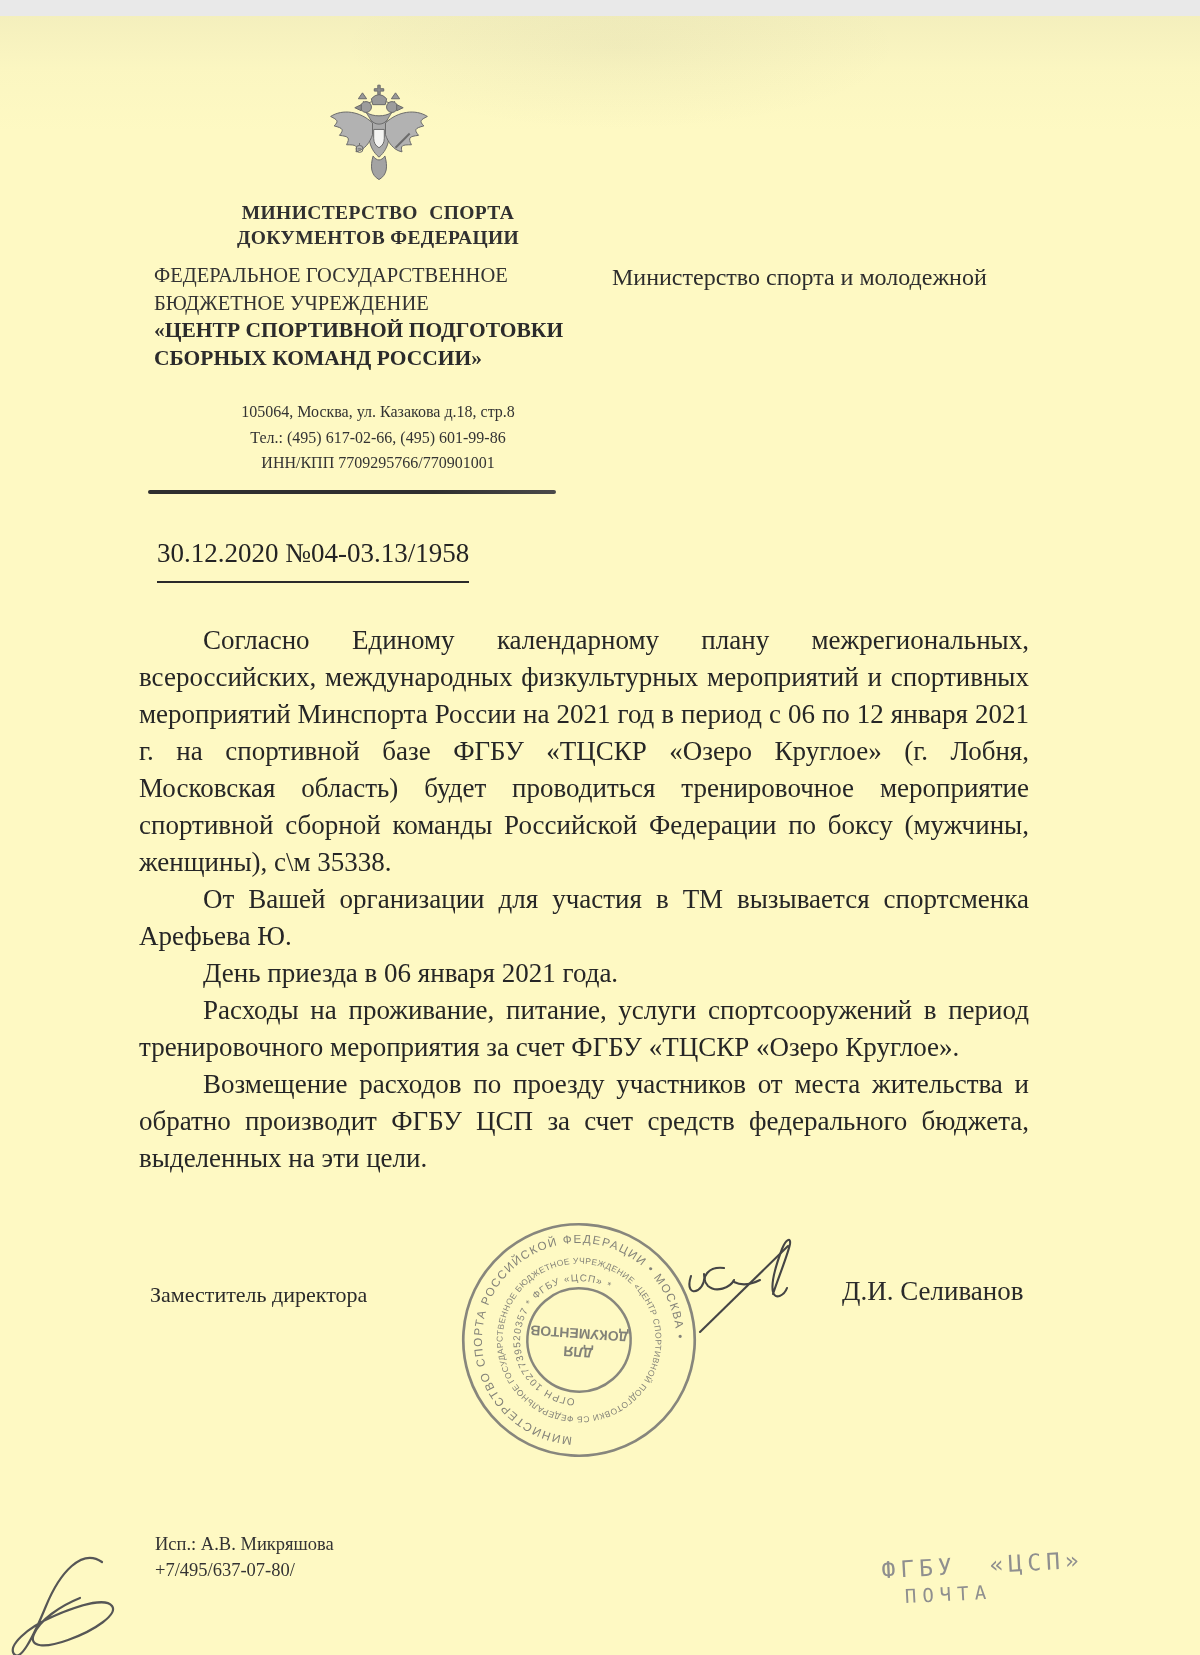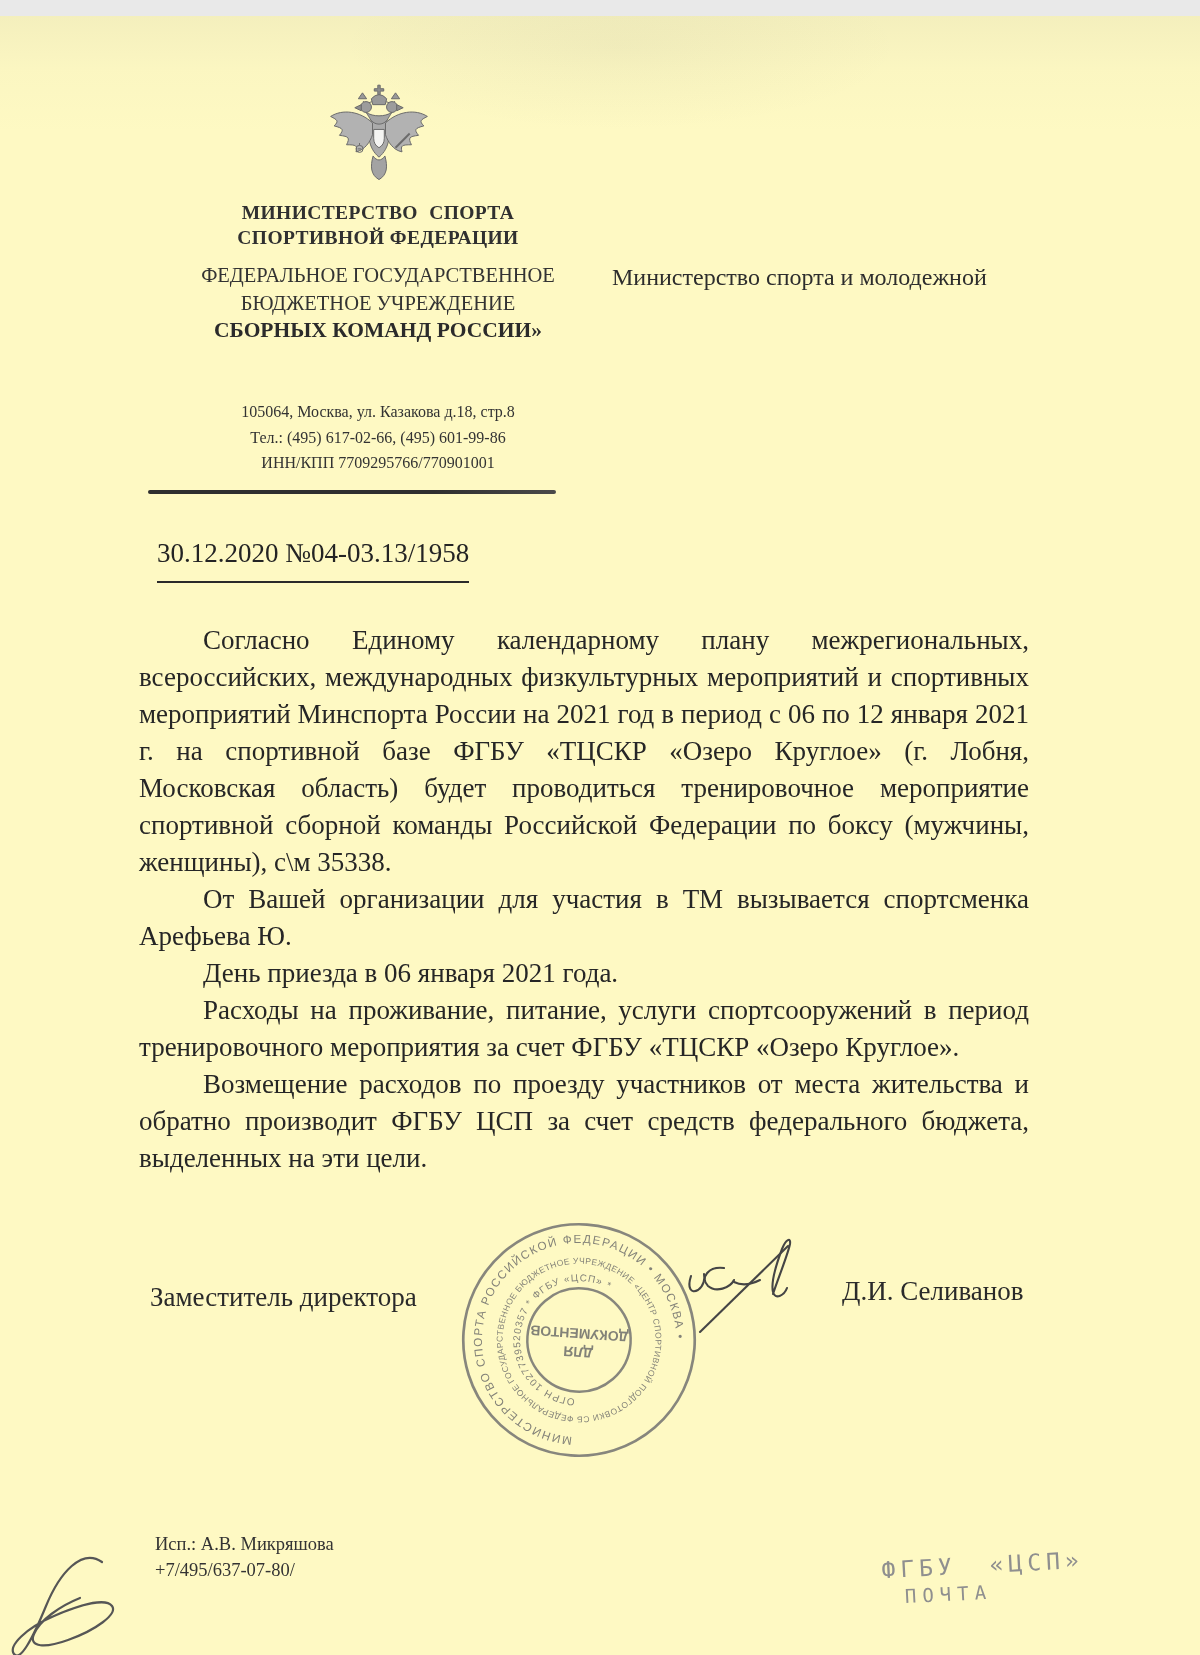--- a/index.html
+++ b/index.html
@@ -22,22 +22,22 @@
 
   
   .eagle{left:320px;top:68px;width:118px;height:118px;}
   .lh-ministry{
     left:197px;top:184px;width:362px;
     text-align:center;font-weight:bold;font-size:19.5px;line-height:25px;
     letter-spacing:0.4px;color:#303030;
   }
   .lh-ministry .sp{word-spacing:6px;}
   .lh-org{
-    left:147px;top:246px;width:462px;
-    text-align:center;font-size:20.5px;line-height:27.5px;color:#333;
+    left:154px;top:246px;width:462px;
+    font-size:20.5px;line-height:27.5px;color:#333;
   }
   .lh-org .b{font-weight:bold;font-size:21.5px;color:#2b2b2b;}
   .lh-addr{
     left:147px;top:383px;width:462px;
     text-align:center;font-size:16px;line-height:25.5px;color:#333;
   }
   .divider{
     left:148px;top:474px;width:408px;height:4px;
     background:linear-gradient(90deg,#2f2f2f 70%,#4a4a4a);
     border-radius:2px;
@@ -54,21 +54,21 @@
 
   
   .letter-body{
     left:139px;top:606px;width:890px;
     font-size:27px;line-height:37px;color:#262626;
     text-align:justify;
   }
   .letter-body p{margin:0;text-indent:64px;}
 
   
-  .sig-title{left:150px;top:1266px;font-size:27px;color:#2a2a2a;}
+  .sig-title{left:150px;top:1266px;font-size:22px;color:#2a2a2a;}
   .sig-name{left:842px;top:1260px;font-size:27px;color:#2a2a2a;}
   .seal{left:455px;top:1200px;width:248px;height:248px;opacity:0.82;}
   .seal text{font-family:"Liberation Sans","DejaVu Sans",sans-serif;fill:#686868;}
   .autograph{left:678px;top:1214px;width:130px;height:110px;}
   .autograph path{fill:none;stroke:#454545;stroke-width:2.1;stroke-linecap:round;stroke-linejoin:round;}
 
   
   .executor{left:155px;top:1515px;font-size:18.5px;line-height:26px;color:#333;}
   .mail-stamp{
     left:882px;top:1536px;
@@ -114,26 +114,27 @@
       <path d="M64,54 L76,42" stroke-width="2" fill="none"></path>
       <circle cx="33.5" cy="55" r="3" fill="none"></circle>
       <path d="M33.5,52 v-2 M32,55 h3" fill="none"></path>
 
       <path d="M45.5,38.5 h9 v7.5 q0,5.5 -4.5,8 q-4.5,-2.5 -4.5,-8 z" fill="#f4f4f2"></path>
     </g>
   </svg>
 
   <div class="abs lh-ministry">
     <div class="sp">МИНИСТЕРСТВО СПОРТА</div>
-    <div>СПОРТИВНОЙ ФЕДЕРАЦИИ</div>
+    <div>ДОКУМЕНТОВ ФЕДЕРАЦИИ</div>
   </div>
 
   <div class="abs lh-org">
     <div>ФЕДЕРАЛЬНОЕ ГОСУДАРСТВЕННОЕ</div>
     <div>БЮДЖЕТНОЕ УЧРЕЖДЕНИЕ</div>
+    <div class="b">«ЦЕНТР СПОРТИВНОЙ ПОДГОТОВКИ</div>
     <div class="b">СБОРНЫХ КОМАНД РОССИИ»</div>
   </div>
 
   <div class="abs lh-addr">
     <div>105064, Москва, ул. Казакова д.18, стр.8</div>
     <div>Тел.: (495) 617-02-66, (495) 601-99-86</div>
     <div>ИНН/КПП 7709295766/770901001</div>
   </div>
 
   <div class="abs divider"></div>

